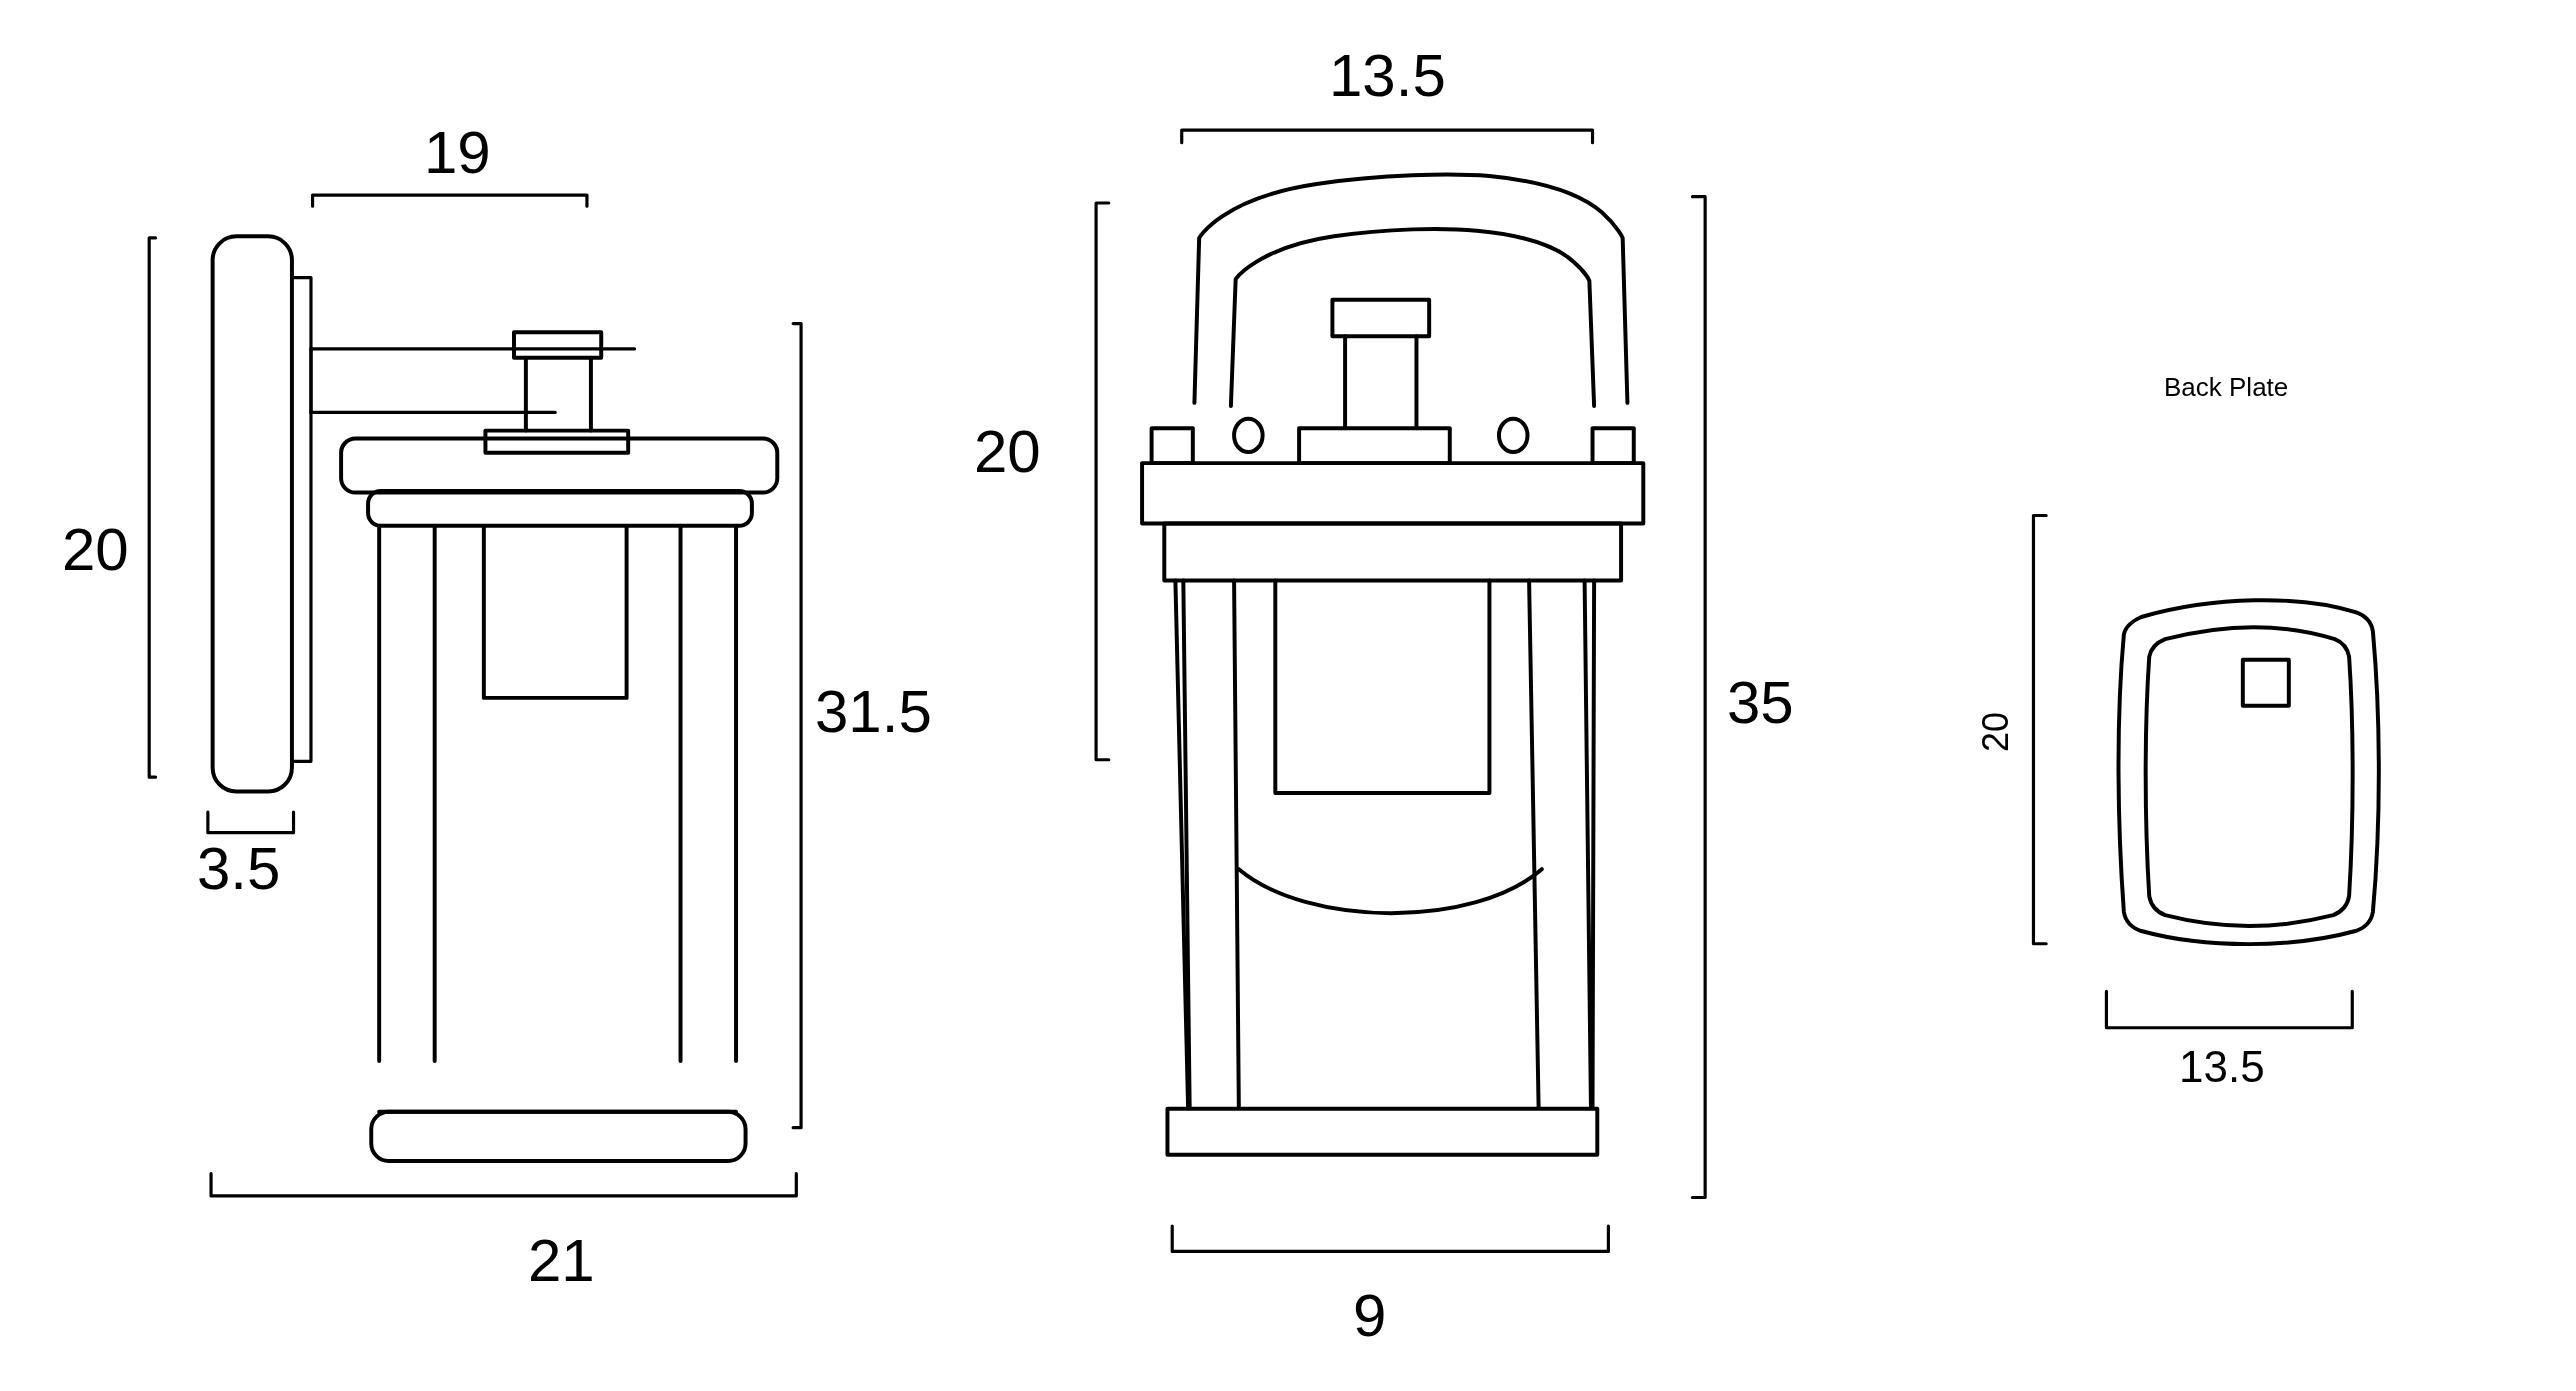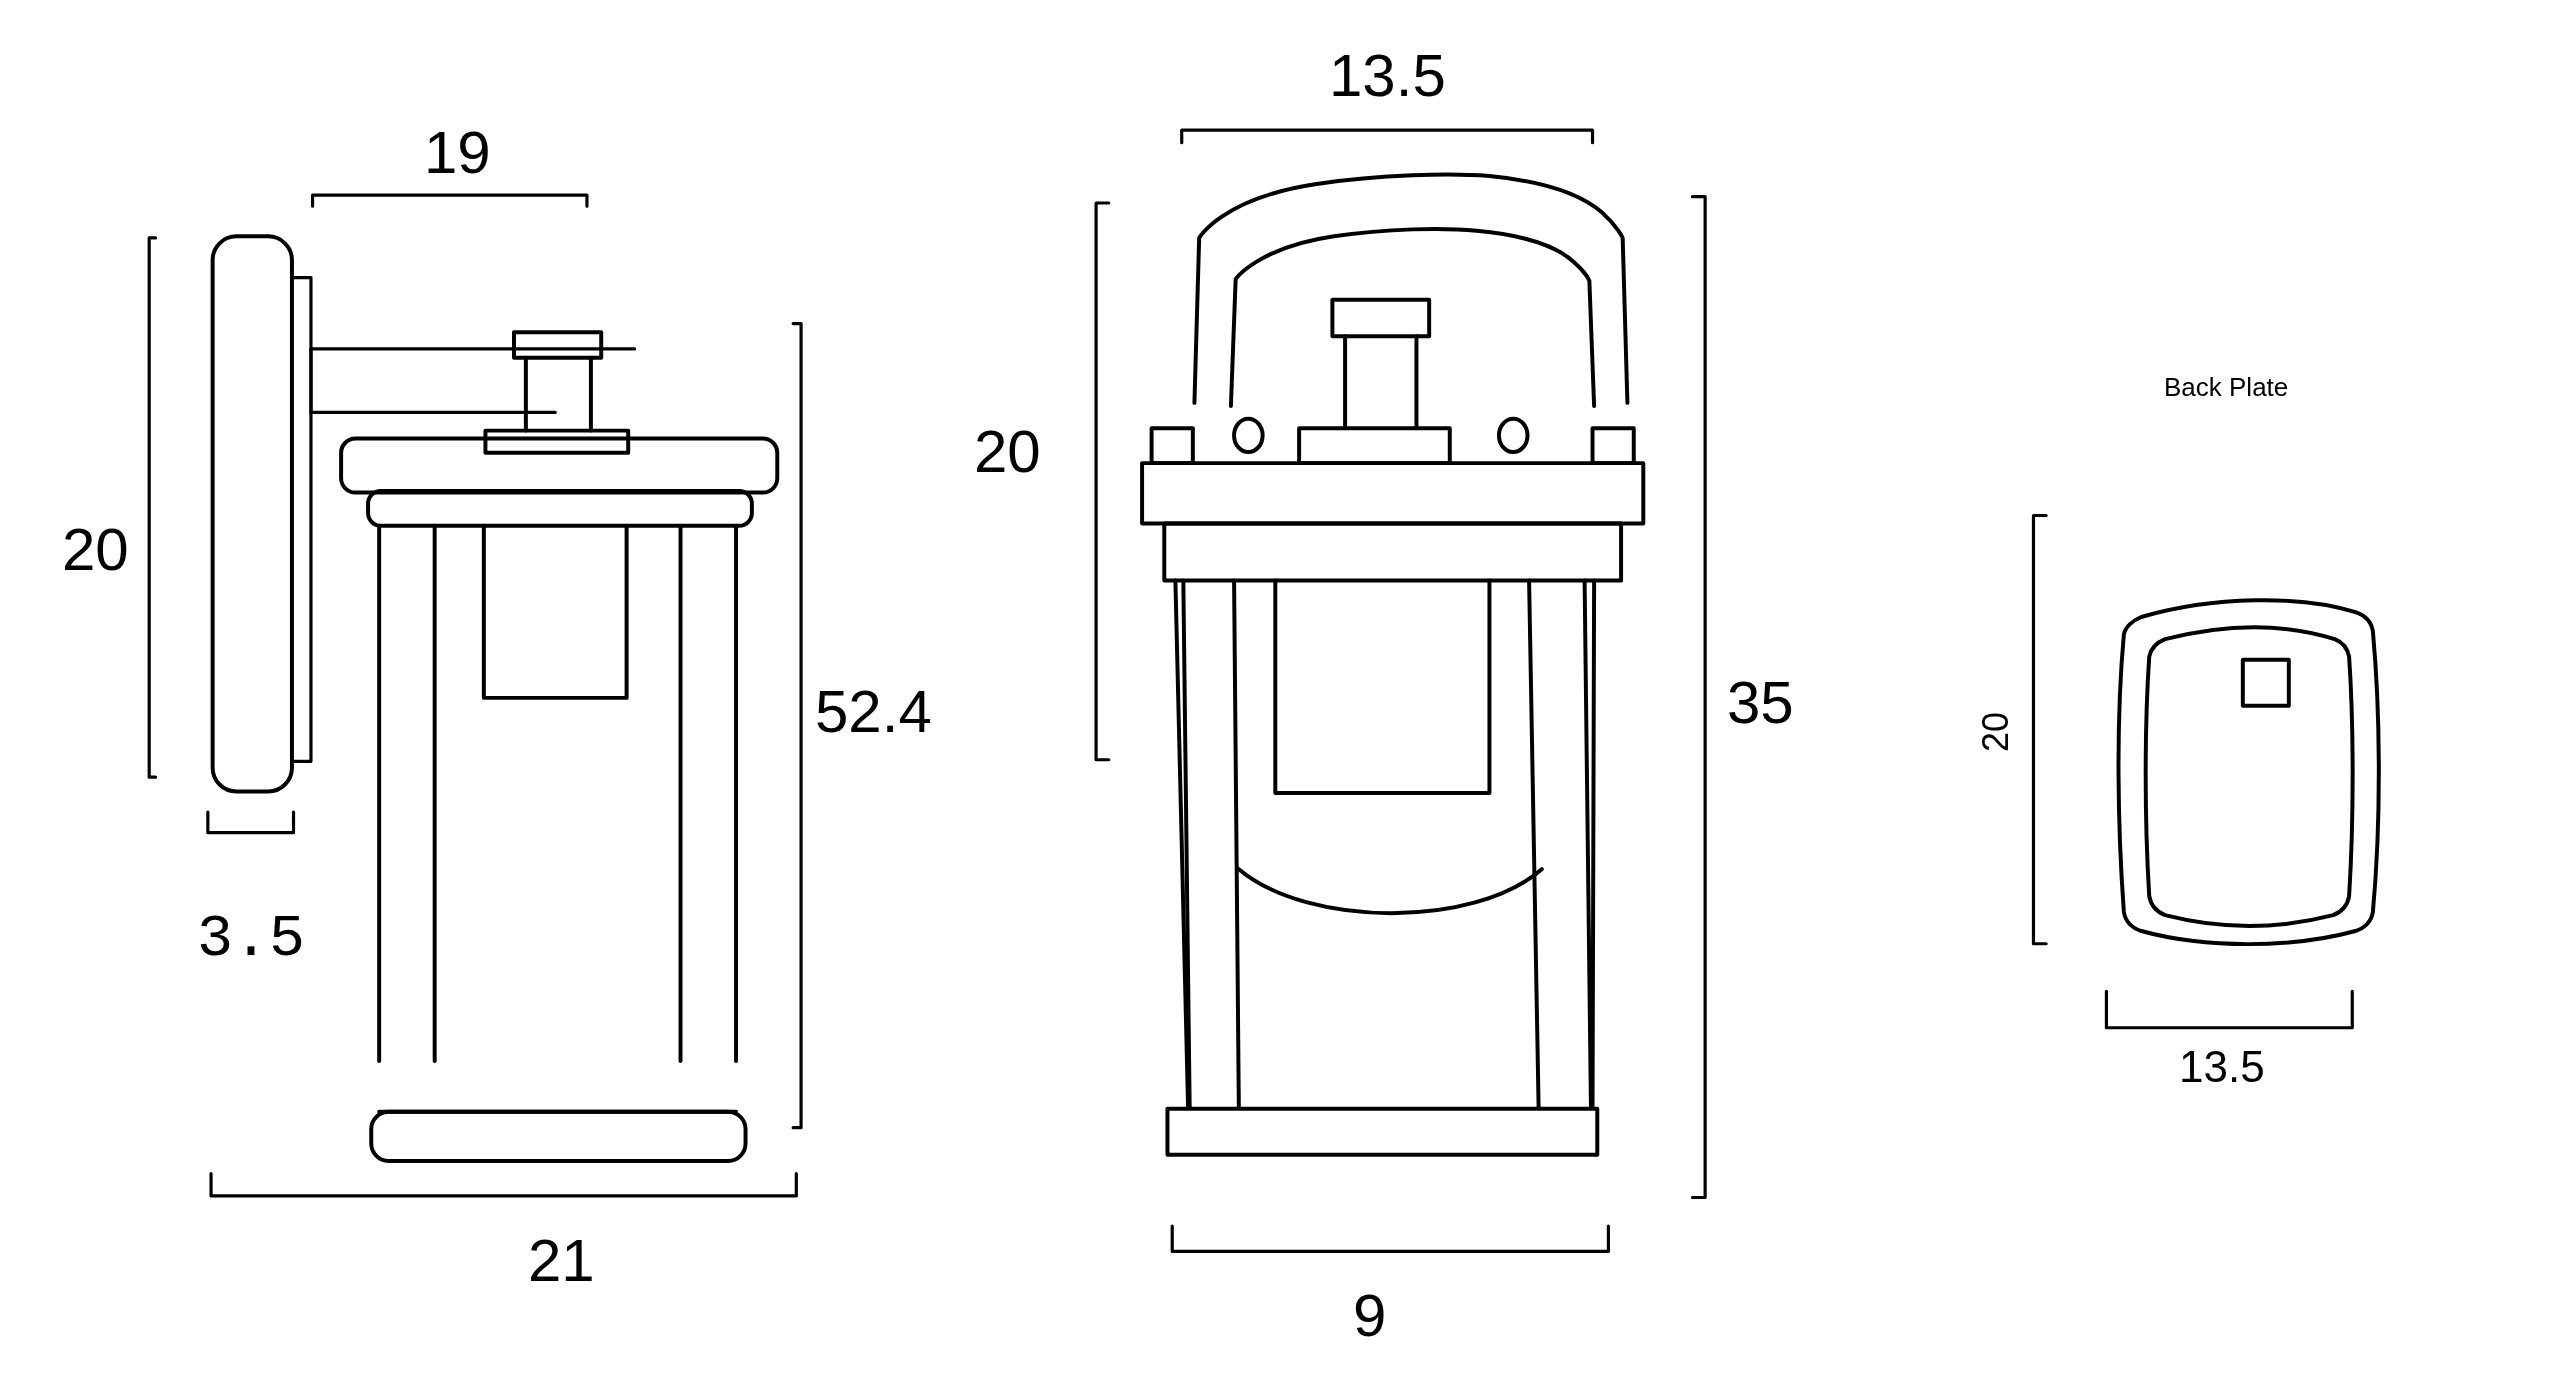--- a/index.html
+++ b/index.html
@@ -254,23 +254,23 @@
         <rect x="2828" y="832" width="58" height="58"></rect>
       </g>
 
     </g>
   </svg>
 
   <div class="dim-text dim-lg" style="left:424px; top:123px;">19</div>
 
   <div class="dim-text dim-lg" style="left:62px; top:520px;">20</div>
 
-  <div class="dim-text dim-lg" style="left:197px; top:909px;font-family:Liberation Mono, monospace;">3.5</div>
-
-  <div class="dim-text dim-lg" style="left:815px; top:682px;">52.4</div>
+  <div class="dim-text dim-lg" style="left:197px; top:839px;">3.5</div>
+
+  <div class="dim-text dim-lg" style="left:815px; top:682px;">31.5</div>
 
   <div class="dim-text dim-lg" style="left:528px; top:1231px;">21</div>
 
   <div class="dim-text dim-lg" style="left:1329px; top:46px;">13.5</div>
 
   <div class="dim-text dim-lg" style="left:974px; top:422px;">20</div>
 
   <div class="dim-text dim-lg" style="left:1727px; top:673px;">35</div>
 
   <div class="dim-text dim-lg" style="left:1353px; top:1286px;">9</div>

